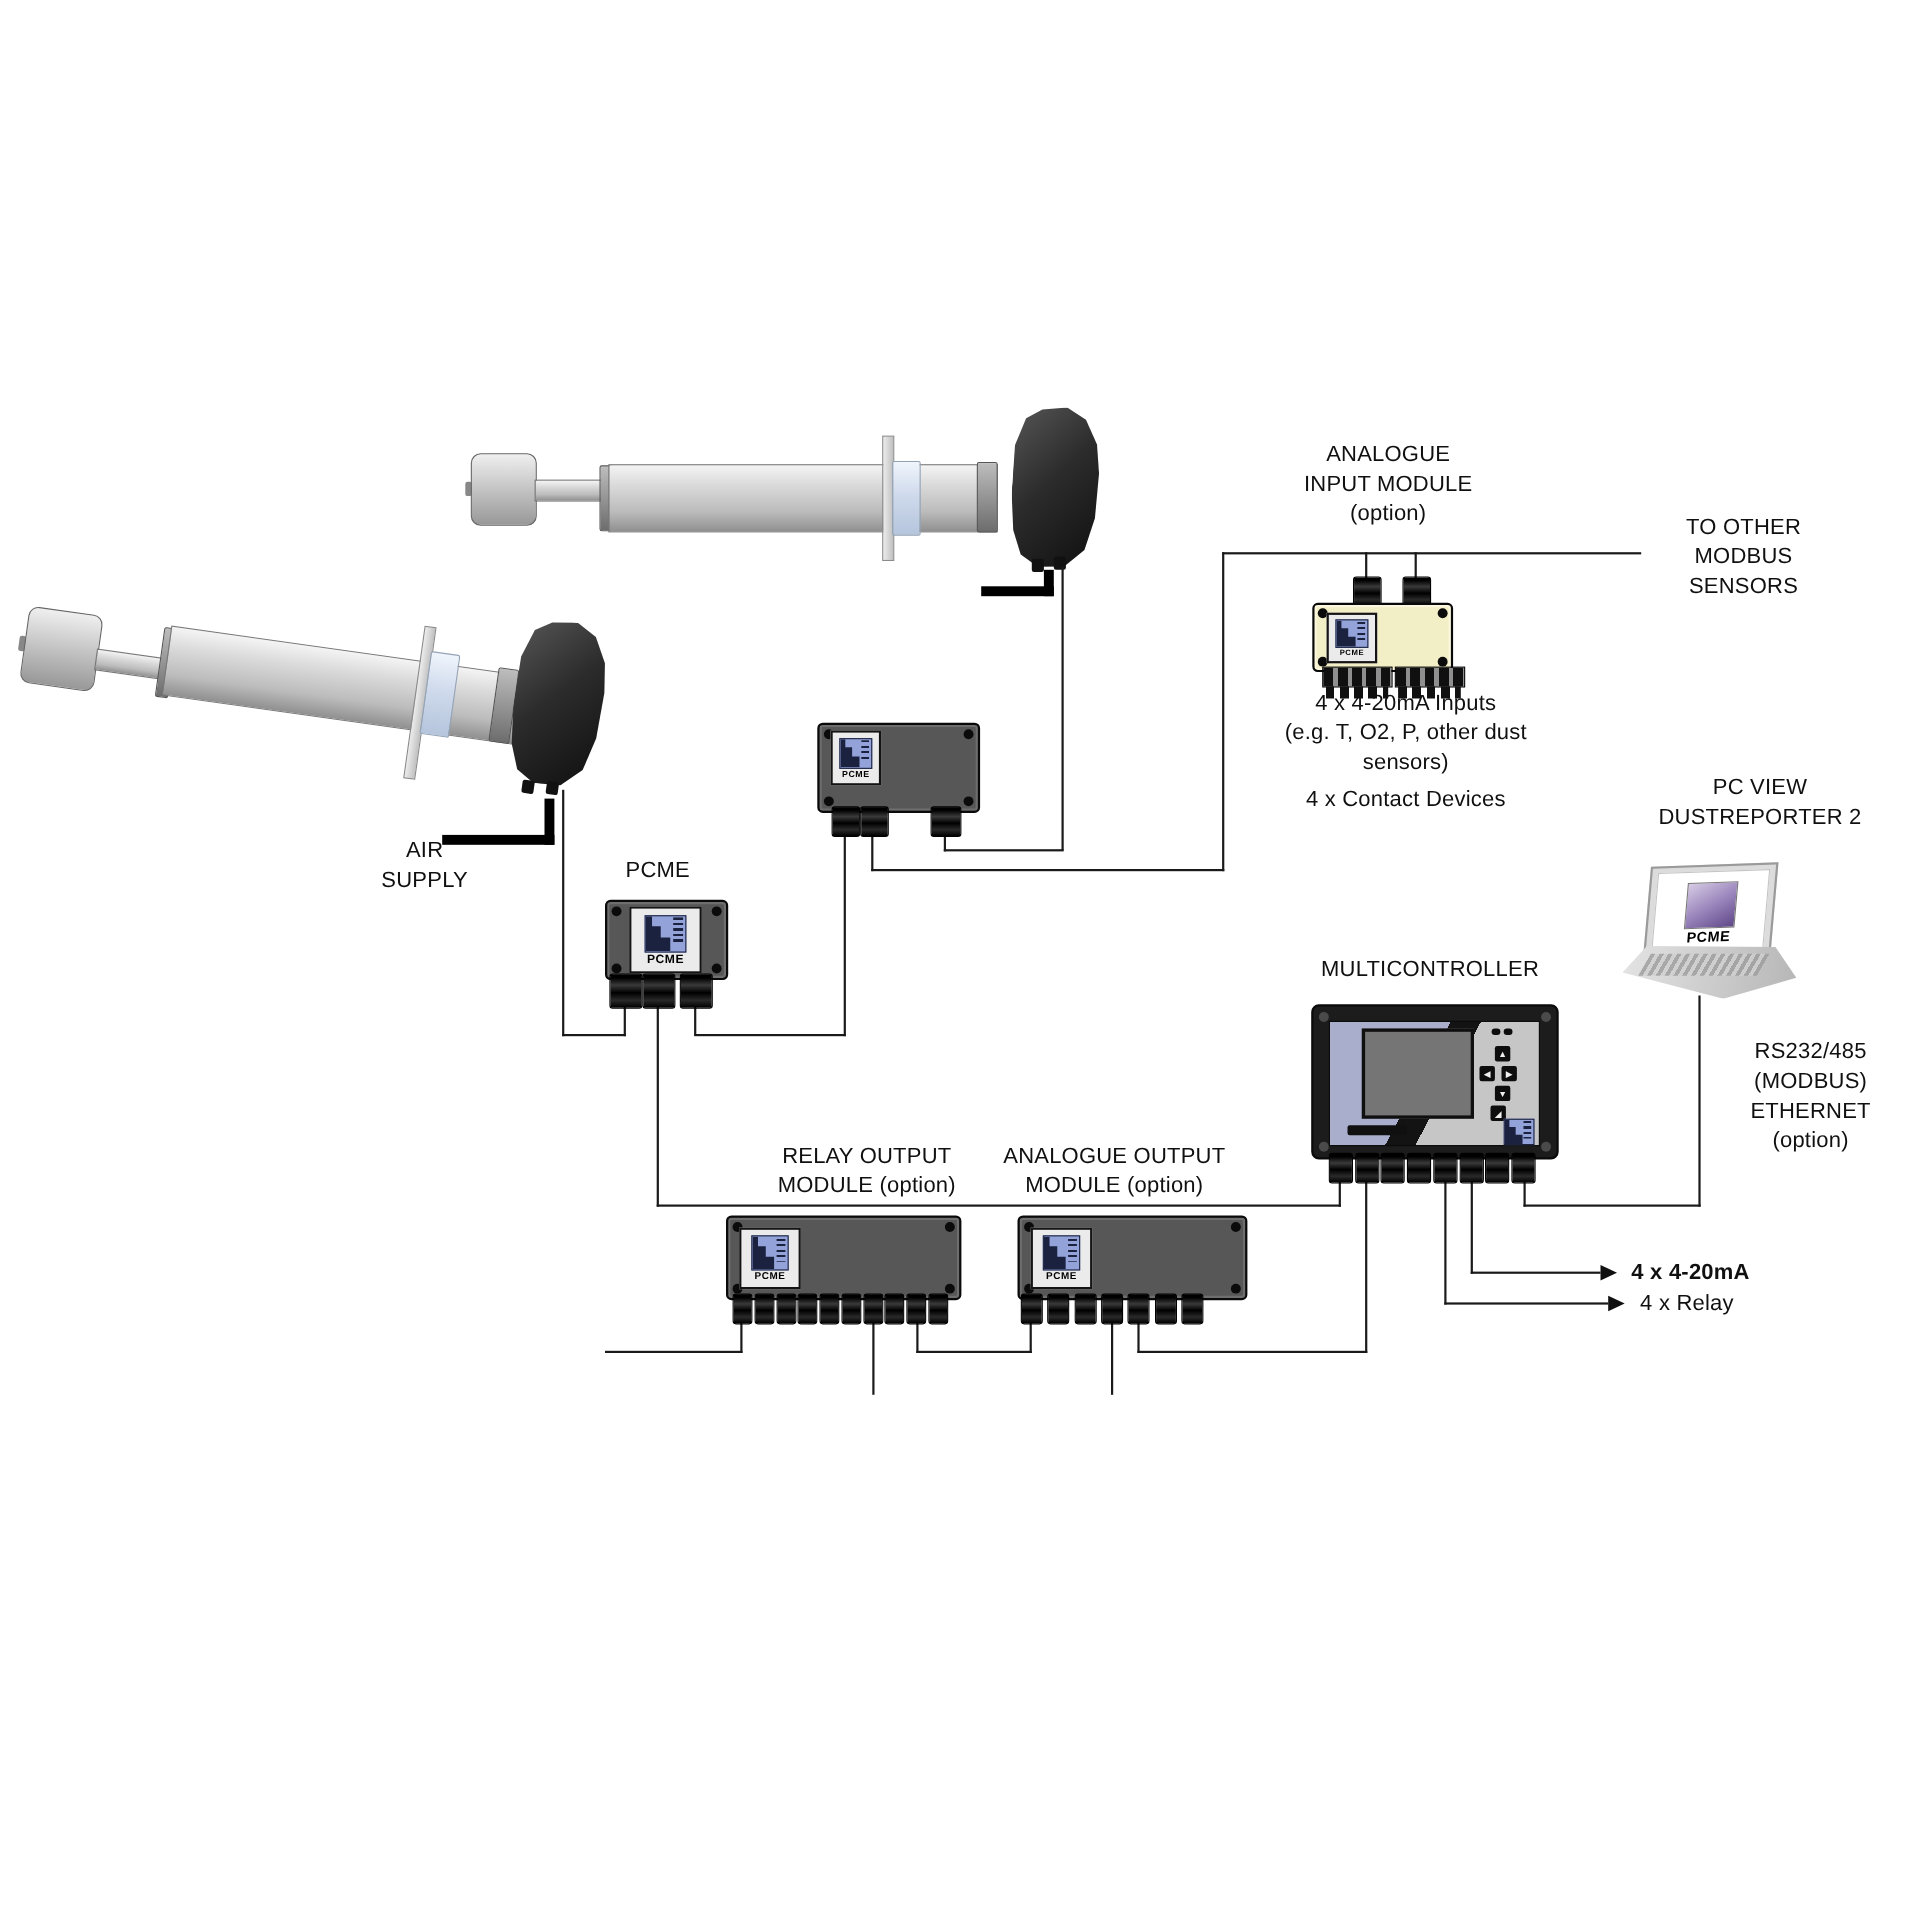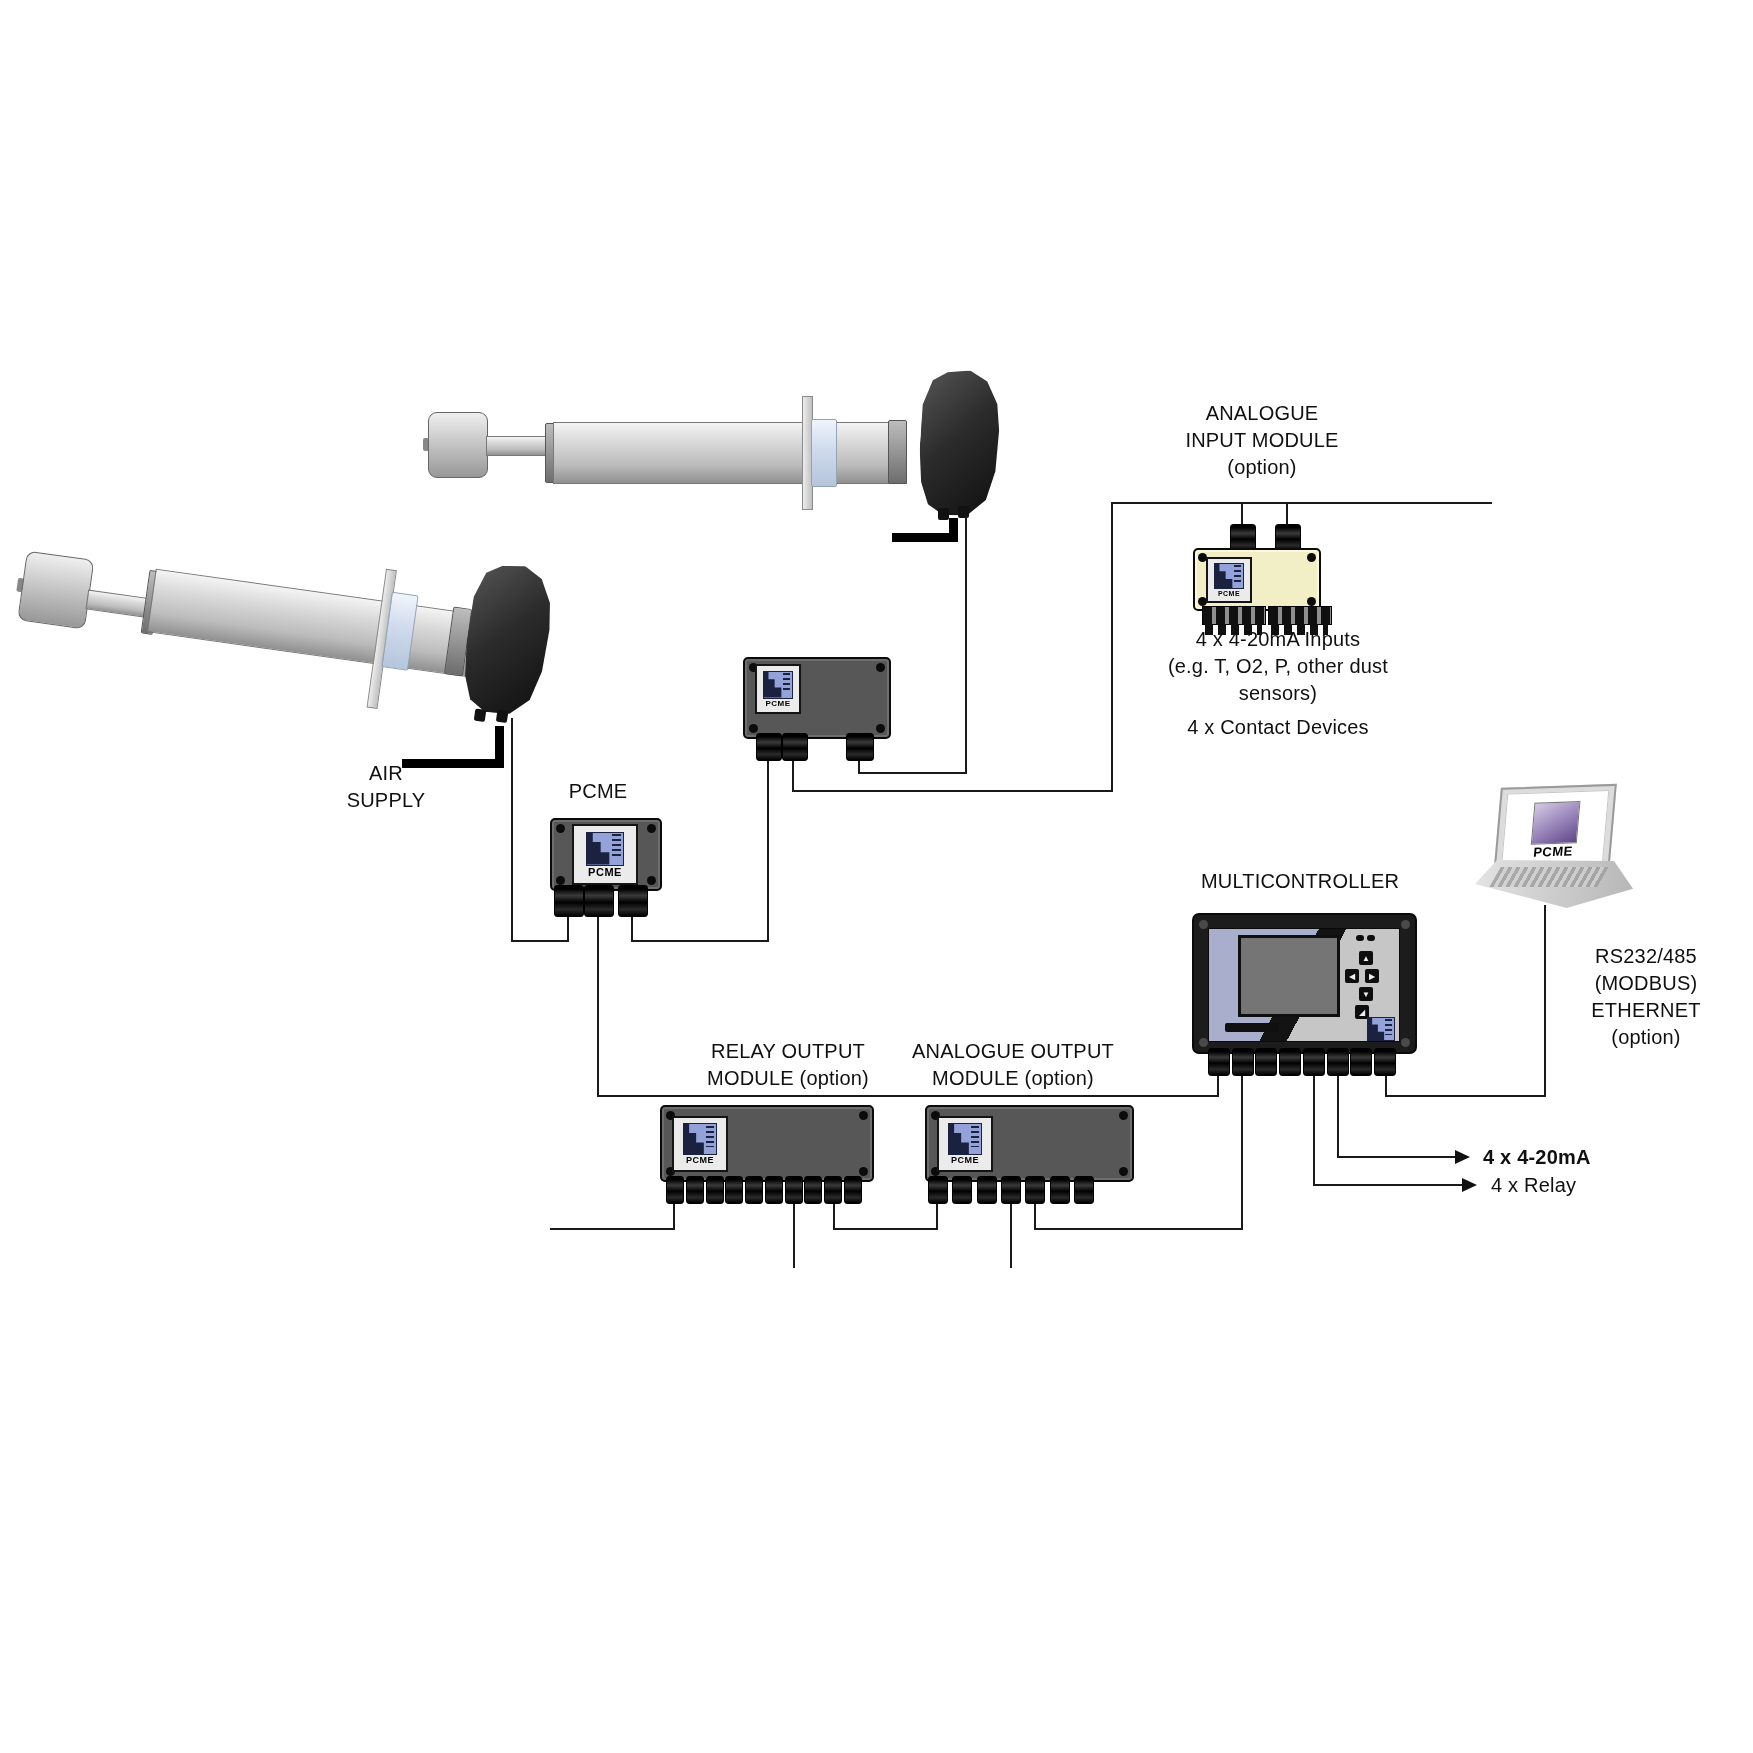--- a/index.html
+++ b/index.html
@@ -288,29 +288,38 @@
                   background:repeating-linear-gradient(90deg,#9c9c9c 0 4px,#cfcfcf 4px 8px);opacity:.8;"></div>
     </div>
   </div>
 
   <div class="lbl" style="left:1142px;top:400px;width:240px;">
     <div>ANALOGUE</div>
     <div>INPUT MODULE</div>
     <div>(option)</div>
   </div>
 
+  <div class="lbl" style="left:1495px;top:466px;width:180px;">
+    <div>TO OTHER</div>
+    <div>MODBUS</div>
+    <div>SENSORS</div>
+  </div>
 
 
   <div class="lbl" style="left:1128px;top:626px;width:300px;">
     <div>4 x 4-20mA Inputs</div>
     <div>(e.g. T, O2, P, other dust</div>
     <div>sensors)</div>
   </div>
   <div class="lbl" style="left:1128px;top:714px;width:300px;">4 x Contact Devices</div>
 
+  <div class="lbl" style="left:1480px;top:703px;width:240px;">
+    <div>PC VIEW</div>
+    <div>DUSTREPORTER 2</div>
+  </div>
 
   <div class="lbl" style="left:316px;top:760px;width:140px;">
     <div>AIR</div>
     <div>SUPPLY</div>
   </div>
 
   <div class="lbl" style="left:548px;top:778px;width:100px;">PCME</div>
 
   <div class="lbl" style="left:1180px;top:868px;width:240px;">MULTICONTROLLER</div>
 

